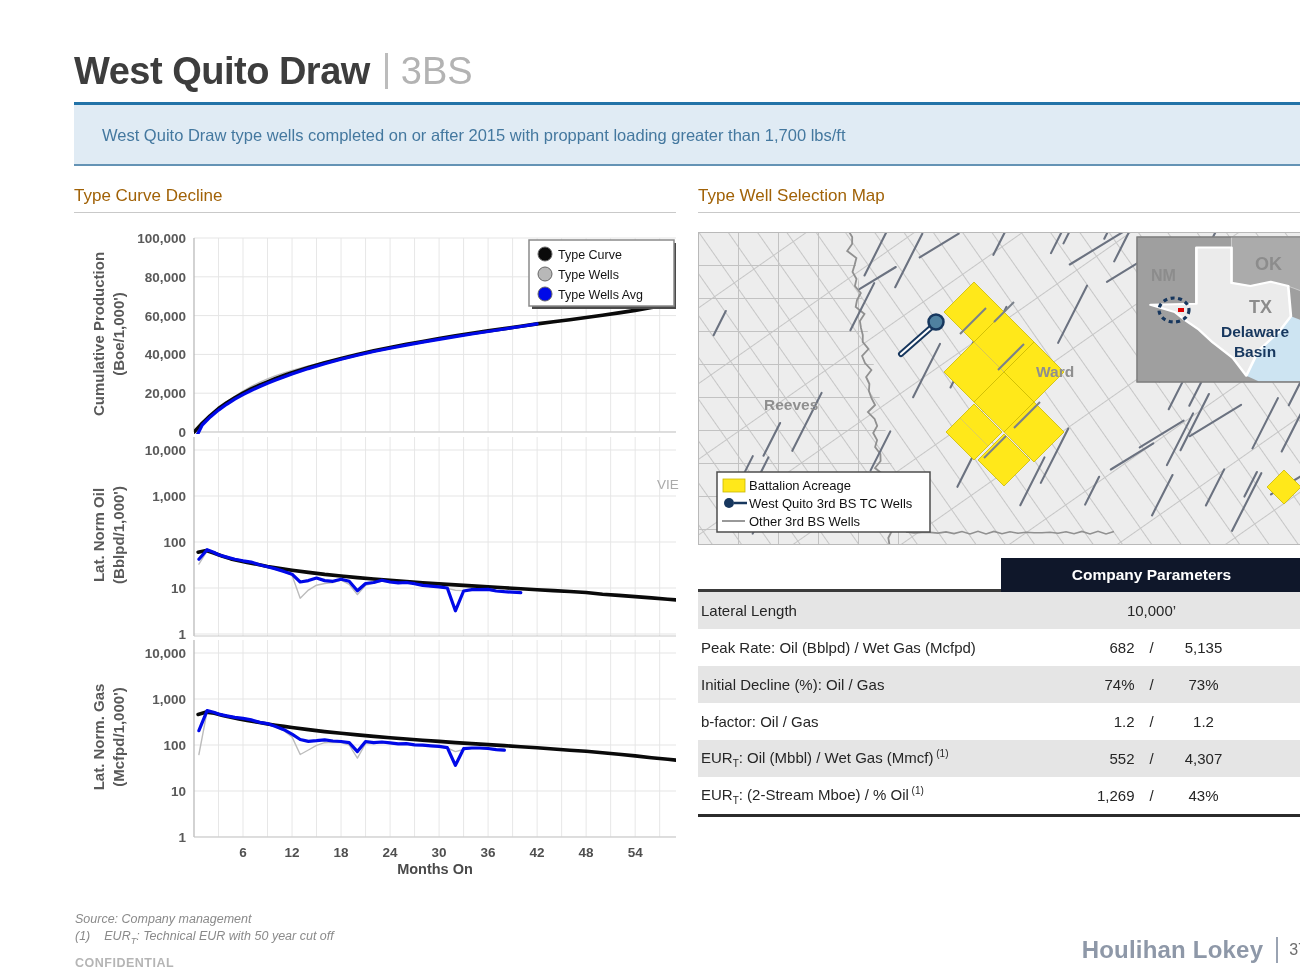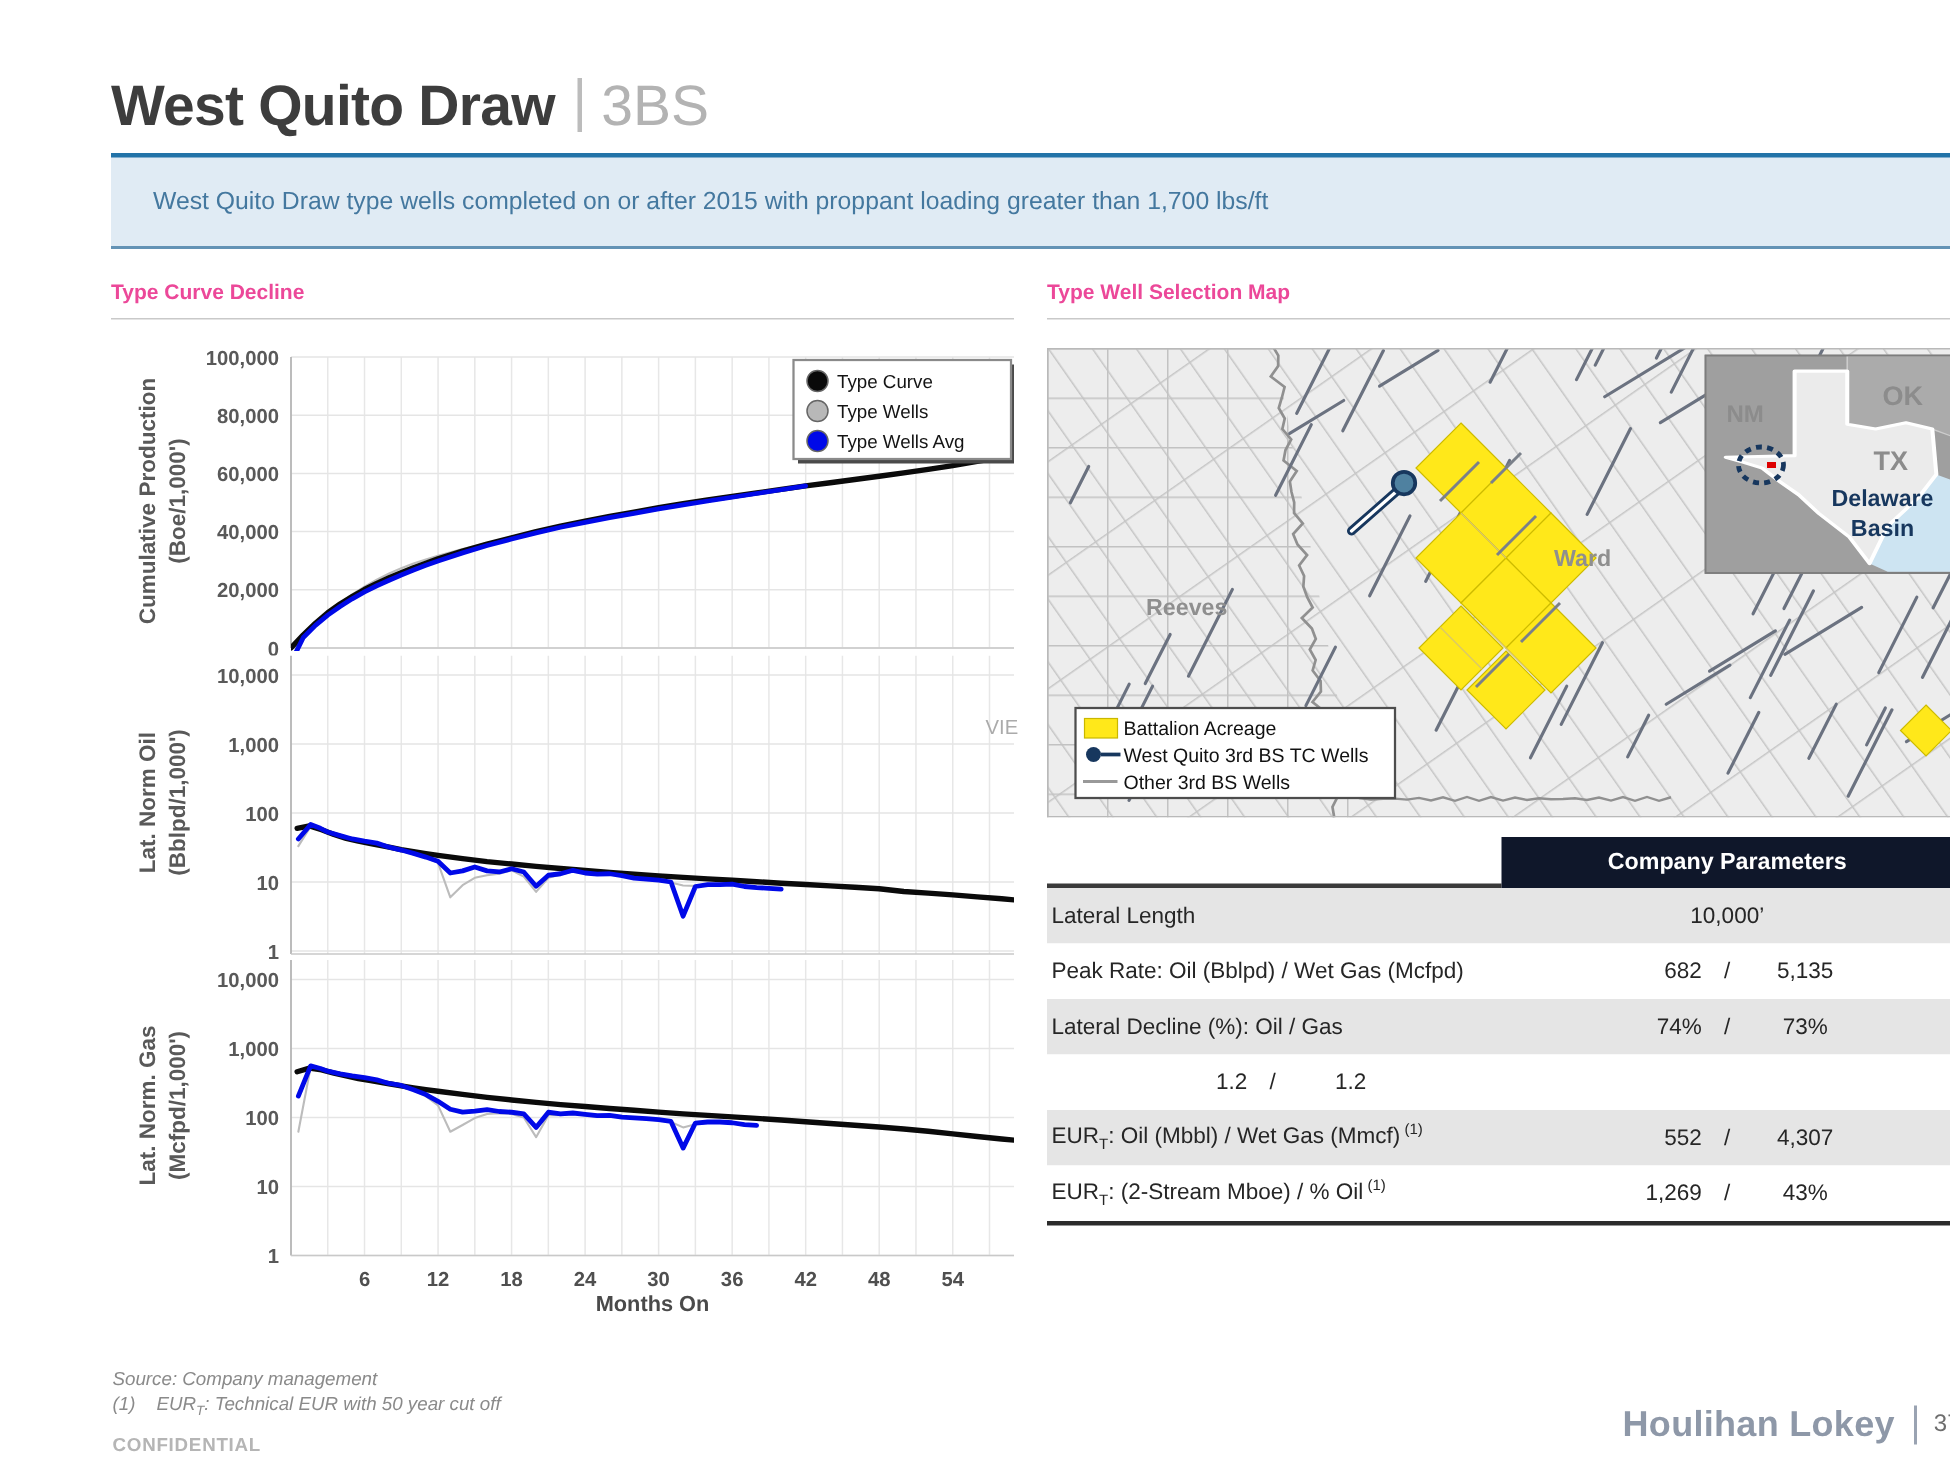--- a/index.html
+++ b/index.html
@@ -12,21 +12,21 @@
   .title-sep{display:inline-block;border-left:3px solid #bcbcbc;height:36px;margin:0 13px 0 15px;vertical-align:-5px;}
   .title-suffix{font-size:38px;font-weight:400;color:#b3b3b3;}
 
   
   .banner{position:absolute;left:35px;top:102px;width:1230px;height:64px;background:#e0ebf4;
           border-top:3px solid #2273a8;border-bottom:2px solid #6493b5;box-sizing:border-box;}
   .banner-text{position:absolute;left:28px;top:50%;transform:translateY(-50%);
                font-size:16.5px;color:#44789f;}
 
   
-  .sec{position:absolute;top:186px;font-size:14px;font-weight:bold;color:#ec4899;}
+  .sec{position:absolute;top:186px;font-size:17px;font-weight:normal;color:#a16207;}
   .sec-rule{position:absolute;top:212px;height:1px;background:#c9c9c9;}
 
   
   #charts-col{position:absolute;left:35px;top:232px;width:602px;height:653px;}
   #charts-col svg{display:block;}
   .ylab{position:absolute;width:200px;height:42px;transform:rotate(-90deg);text-align:center;
         font-weight:bold;color:#595959;font-size:15px;line-height:20px;white-space:nowrap;}
   .tick{font-size:13.5px;font-weight:bold;fill:#595959;}
   .xtick{font-size:13.5px;font-weight:bold;fill:#4f4f4f;}
   .axis-title{font-size:14.5px;font-weight:bold;fill:#4a4a4a;}
@@ -406,28 +406,29 @@
         </div>
         <div class="prow even">
           <div class="plabel">Peak Rate: Oil (Bblpd) / Wet Gas (Mcfpd)</div>
           <div class="pvals">
             <span class="v1">682</span>
             <span class="vsl">/</span>
             <span class="v2">5,135</span>
           </div>
         </div>
         <div class="prow odd">
-          <div class="plabel">Lateral Decline (%): Oil / Gas</div>
+          <div class="plabel">Initial Decline (%): Oil / Gas</div>
           <div class="pvals">
             <span class="v1">74%</span>
             <span class="vsl">/</span>
             <span class="v2">73%</span>
           </div>
         </div>
         <div class="prow even">
+          <div class="plabel">b-factor: Oil / Gas</div>
           <div class="pvals">
             <span class="v1">1.2</span>
             <span class="vsl">/</span>
             <span class="v2">1.2</span>
           </div>
         </div>
         <div class="prow odd">
           <div class="plabel">EUR<sub>T</sub>: Oil (Mbbl) / Wet Gas (Mmcf)<sup>&nbsp;(1)</sup></div>
           <div class="pvals">
             <span class="v1">552</span>

